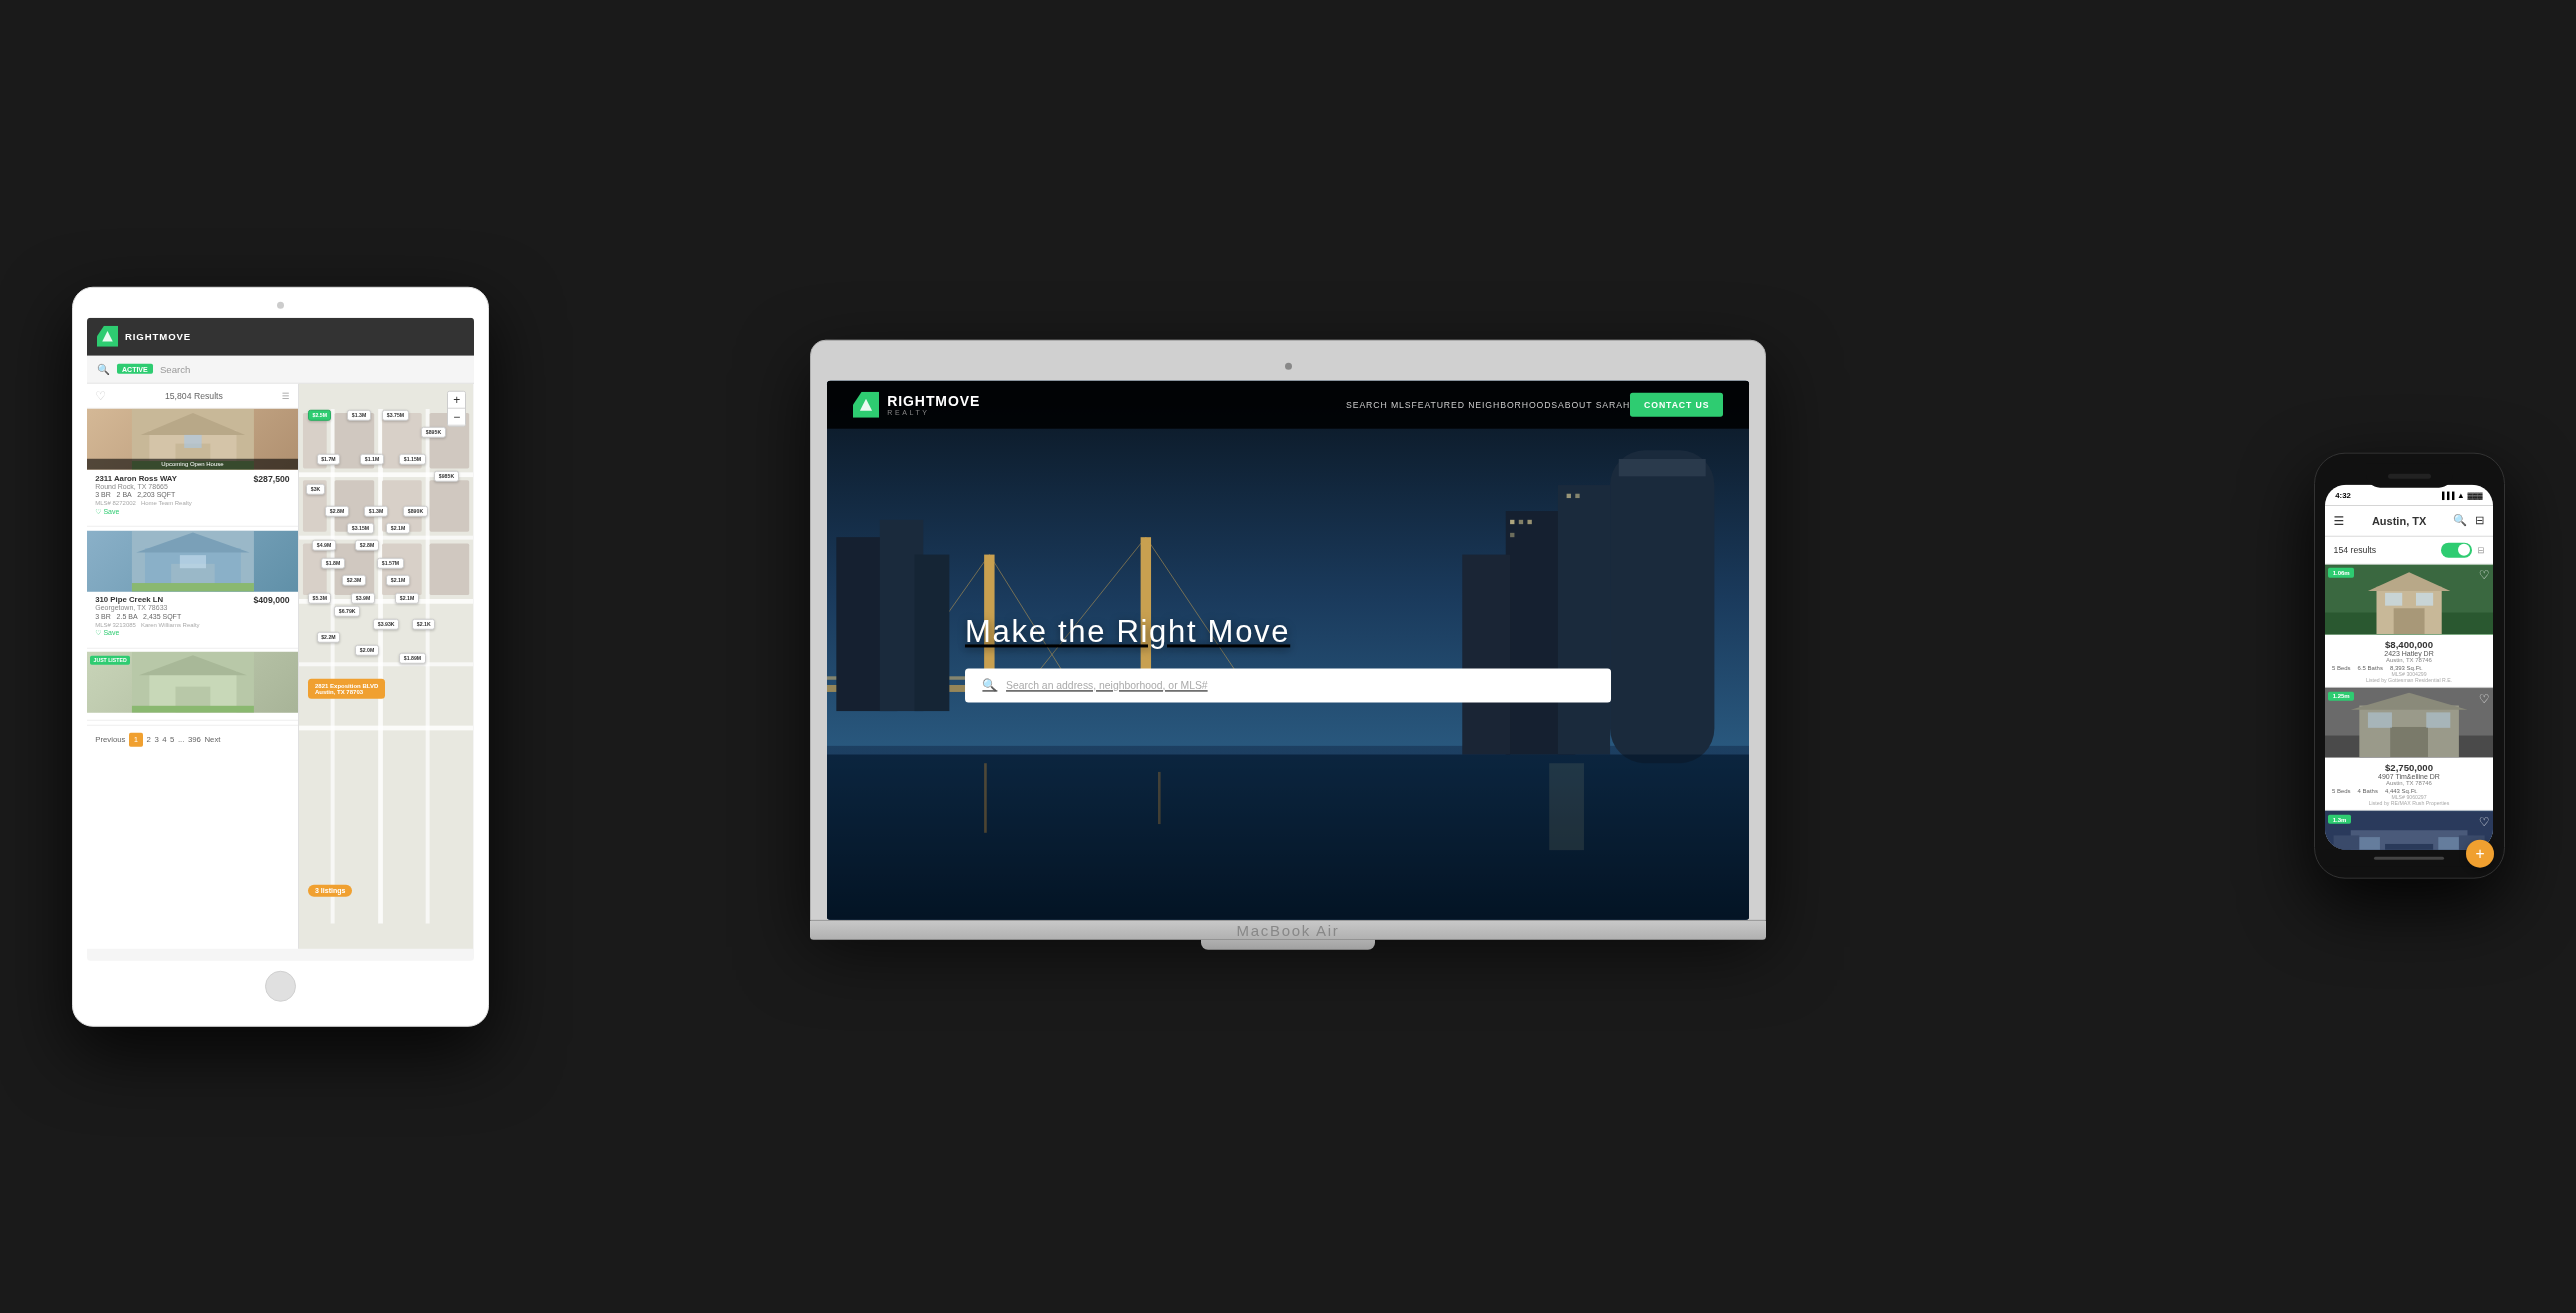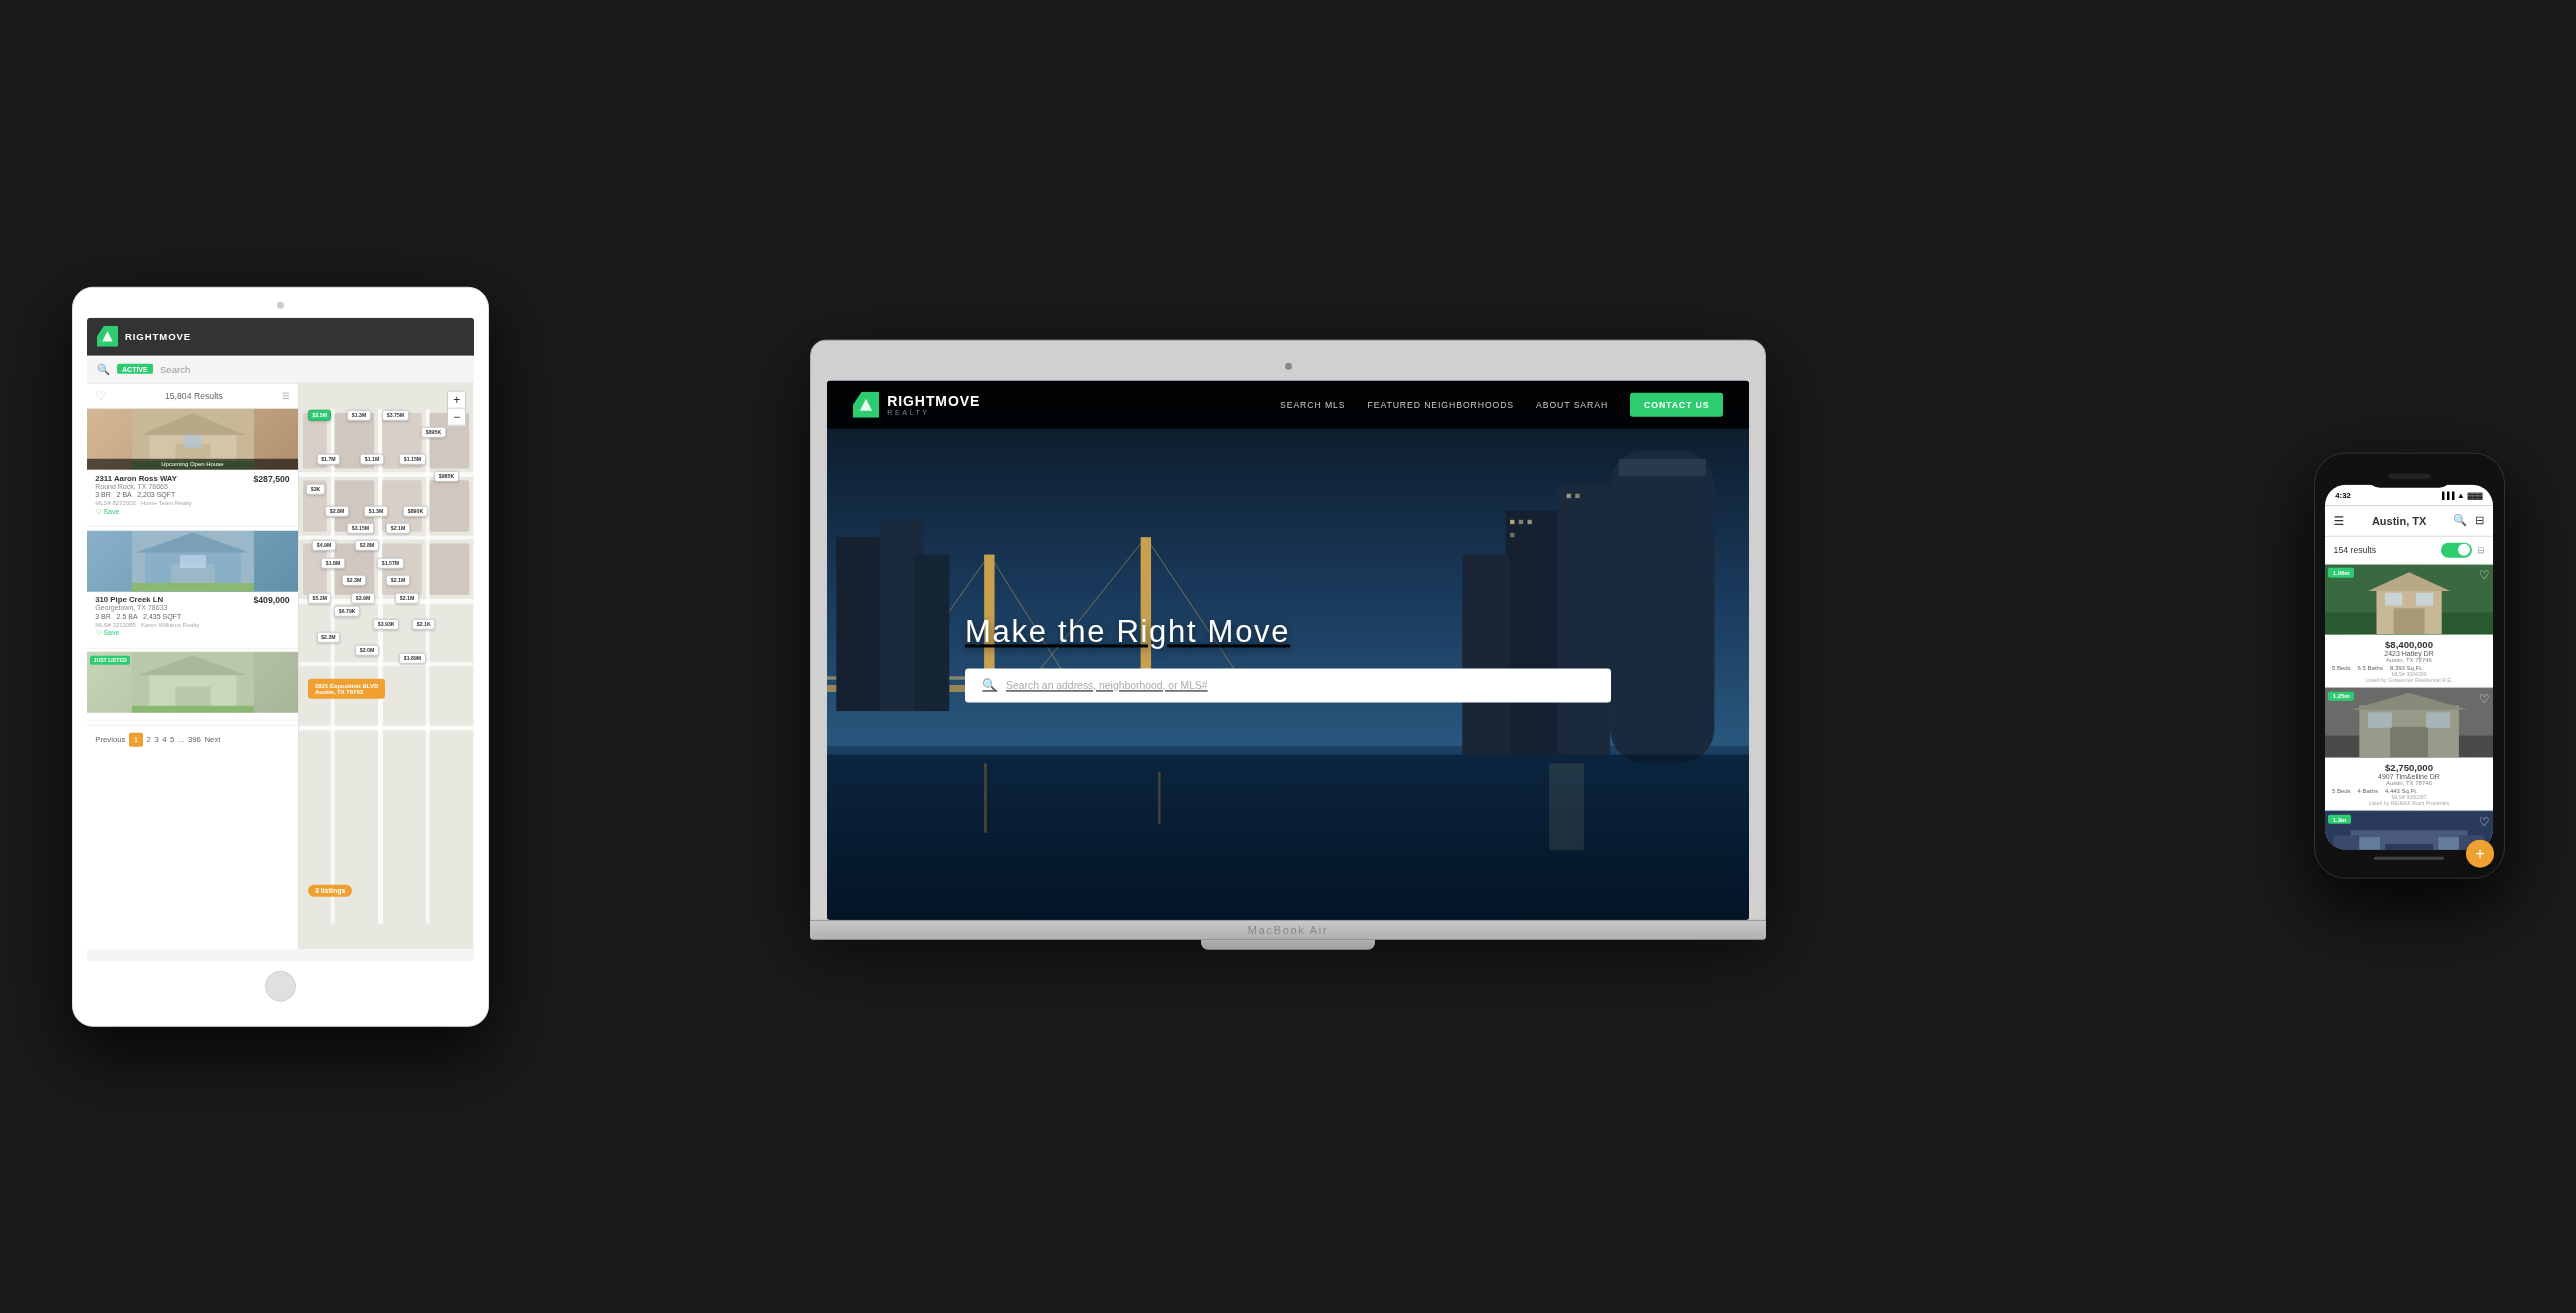--- a/index.html
+++ b/index.html
@@ -69,21 +69,21 @@
     .laptop-base {
       background: linear-gradient(to bottom, #c8c8c8, #b0b0b0);
       height: 19px;
       border-radius: 0 0 3.5px 3.5px;
       display: flex;
       align-items: center;
       justify-content: center;
     }
 
     .laptop-brand {
-      font-size: 11px;
+      font-size: 15px;
       color: #888;
       letter-spacing: 1.7px;
     }
 
     .laptop-stand {
       background: linear-gradient(to bottom, #b0b0b0, #a0a0a0);
       height: 10.4px;
       width: 174px;
       margin: 0 auto;
       border-radius: 0 0 7px 7px;
@@ -145,21 +145,20 @@
 
     .nav-logo-sub {
       color: #888;
       font-size: 7px;
       letter-spacing: 2.6px;
     }
 
     .nav-links {
       display: flex;
       align-items: center;
-      gap: 22px;
       justify-content: space-between;
     }
 
     .nav-link {
       color: #ccc;
       font-size: 8.7px;
       letter-spacing: 0.9px;
       font-weight: 500;
       text-transform: uppercase;
     }

